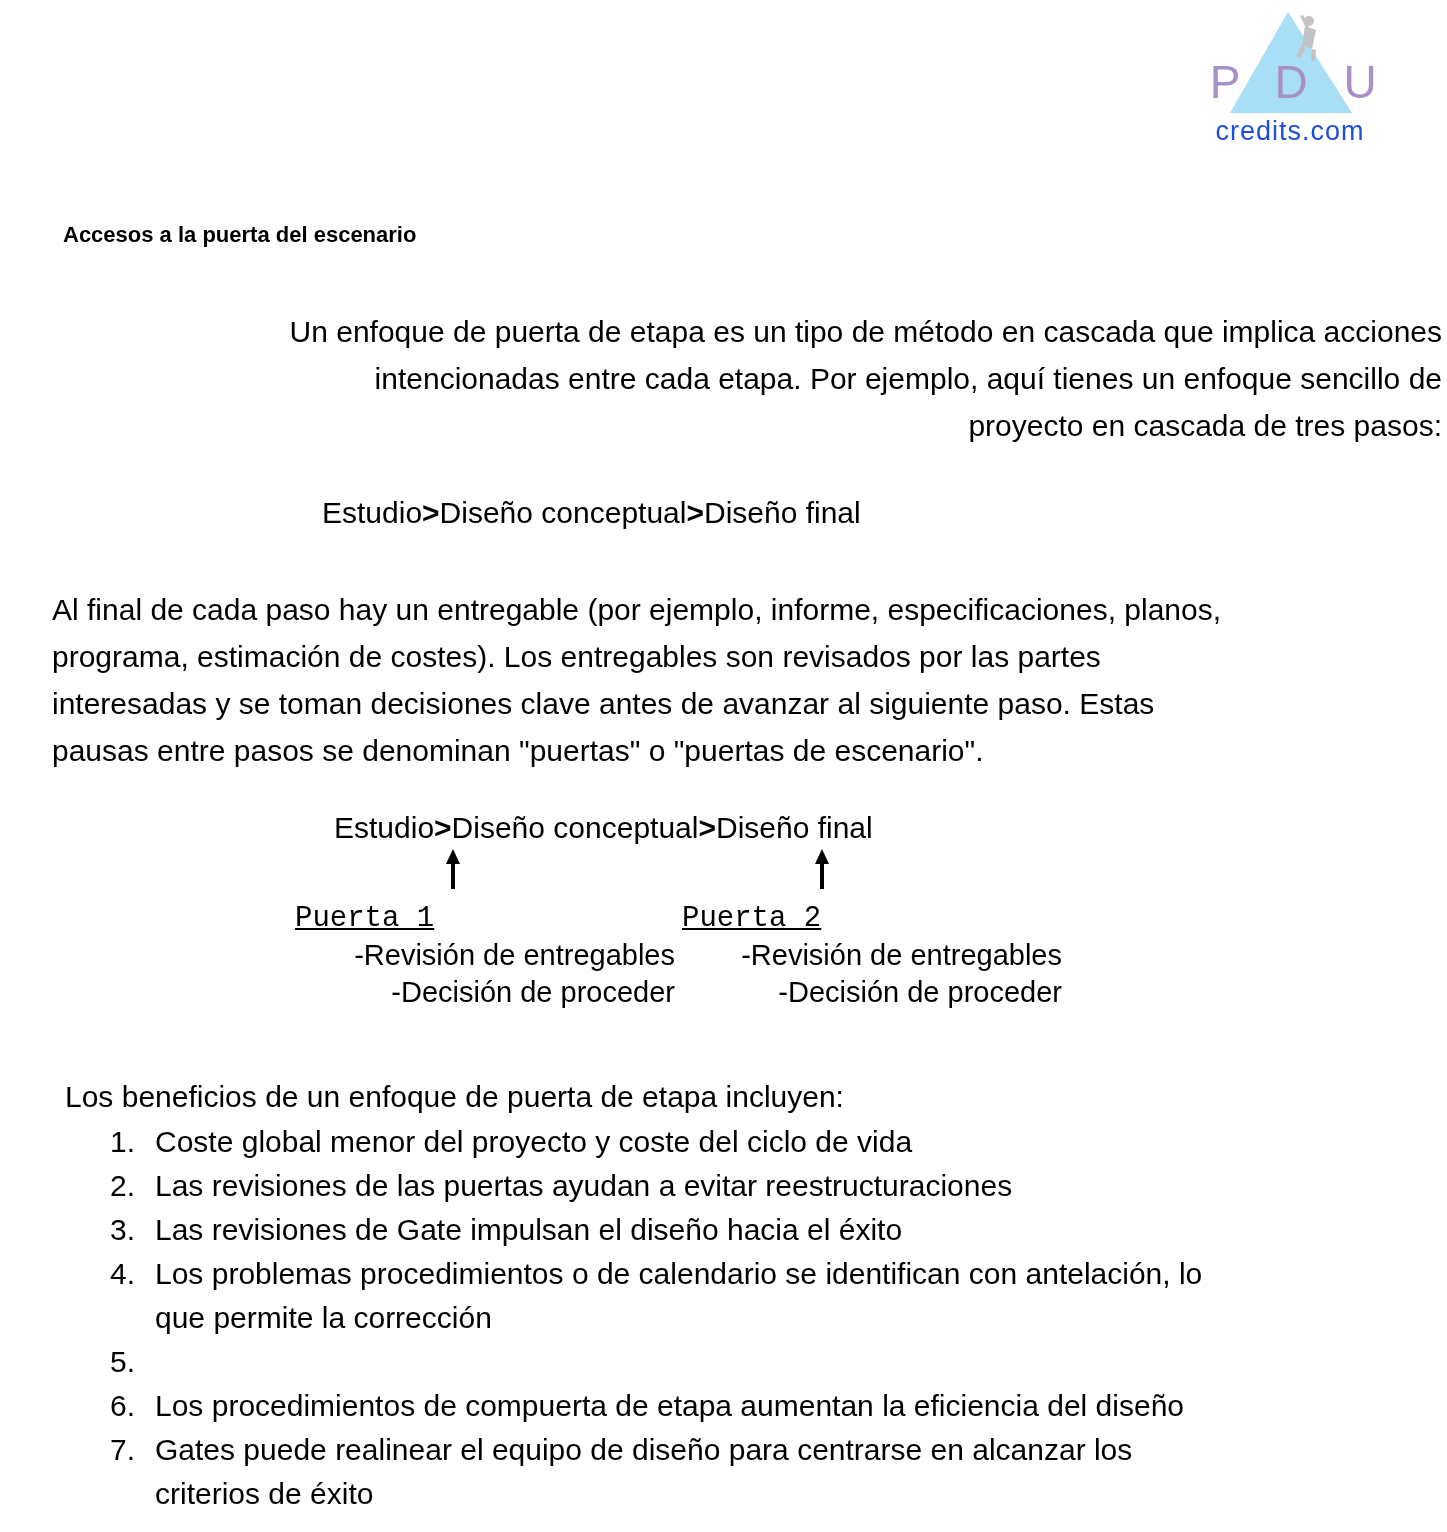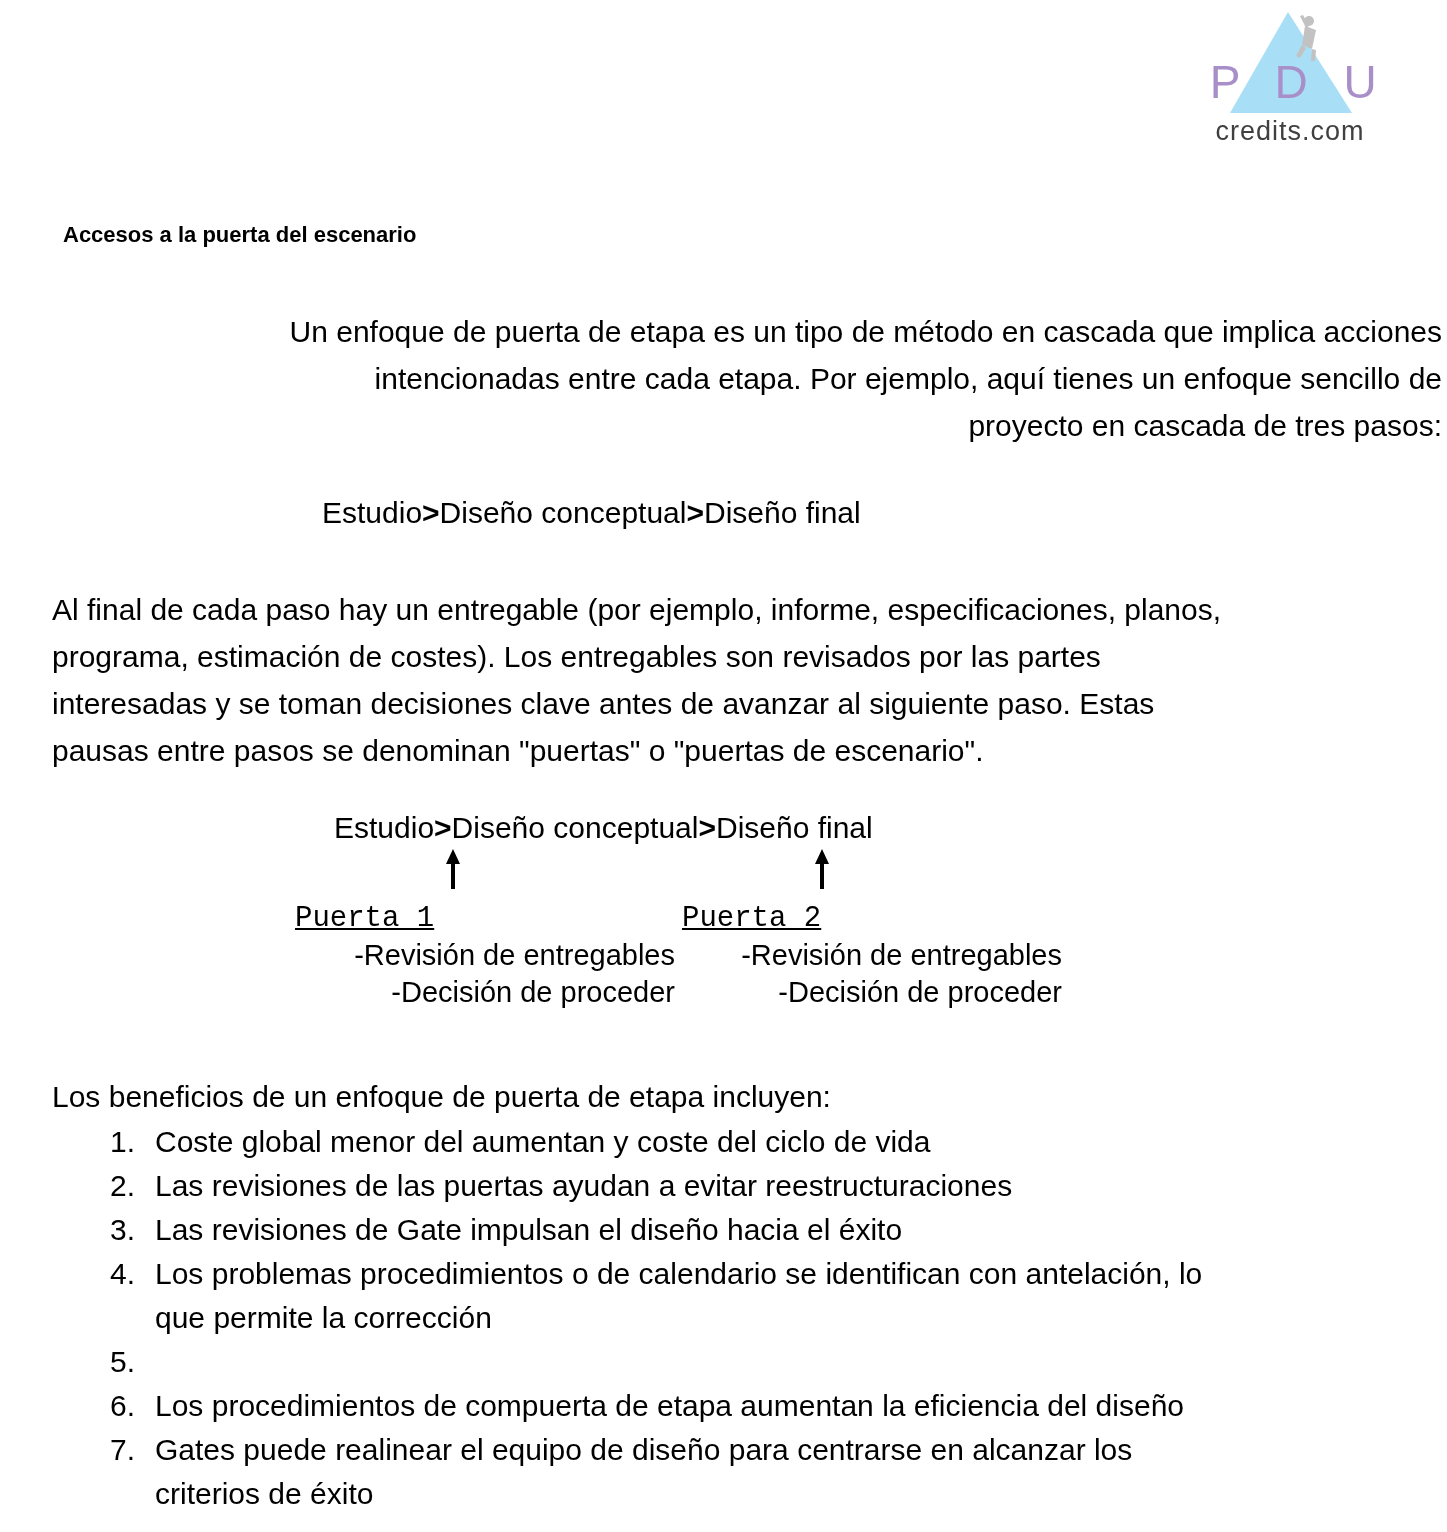--- a/index.html
+++ b/index.html
@@ -13,21 +13,21 @@
     overflow: hidden;
   }
 
   
   .logo { position: absolute; left: 1205px; top: 8px; width: 175px; }
   .logo svg { display: block; }
   .logo-domain {
     width: 170px;
     text-align: center;
     font-size: 27px;
-    color: #404040;
+    color: #1d4ed8;
     margin-top: -2px;
     letter-spacing: 1px;
   }
 
   
   .heading {
     position: absolute;
     left: 63px; top: 222px;
     font-size: 22px;
     font-weight: bold;
@@ -73,21 +73,21 @@
     line-height: 37px;
   }
   .gate1 { left: 295px; }
   .gate2 { left: 682px; }
   .gate-title { text-decoration: underline; font-family: Liberation Mono, monospace; }
   .gate-line { text-align: right; }
 
   
   .benefits-intro {
     position: absolute;
-    left: 52px; top: 1080px;
+    left: 65px; top: 1080px;
     margin: 0;
     font-size: 30px;
   }
   .benefits-list {
     position: absolute;
     left: 52px; top: 1120px;
     width: 1370px;
     margin: 0; padding: 0;
     list-style: none;
     font-size: 30px;
@@ -173,21 +173,21 @@
     <div class="gate-title">Puerta 2</div>
     <div class="gate-line">-Revisión de entregables</div>
     <div class="gate-line">-Decisión de proceder</div>
   </div>
 
   <p class="benefits-intro">Los beneficios de un enfoque de puerta de etapa incluyen:</p>
 
   <ol class="benefits-list">
     <li>
       <span class="num">1.</span>
-      <span class="txt">Coste global menor del aumentan y coste del ciclo de vida</span>
+      <span class="txt">Coste global menor del proyecto y coste del ciclo de vida</span>
     </li>
     <li>
       <span class="num">2.</span>
       <span class="txt">Las revisiones de las puertas ayudan a evitar reestructuraciones</span>
     </li>
     <li>
       <span class="num">3.</span>
       <span class="txt">Las revisiones de Gate impulsan el diseño hacia el éxito</span>
     </li>
     <li>

